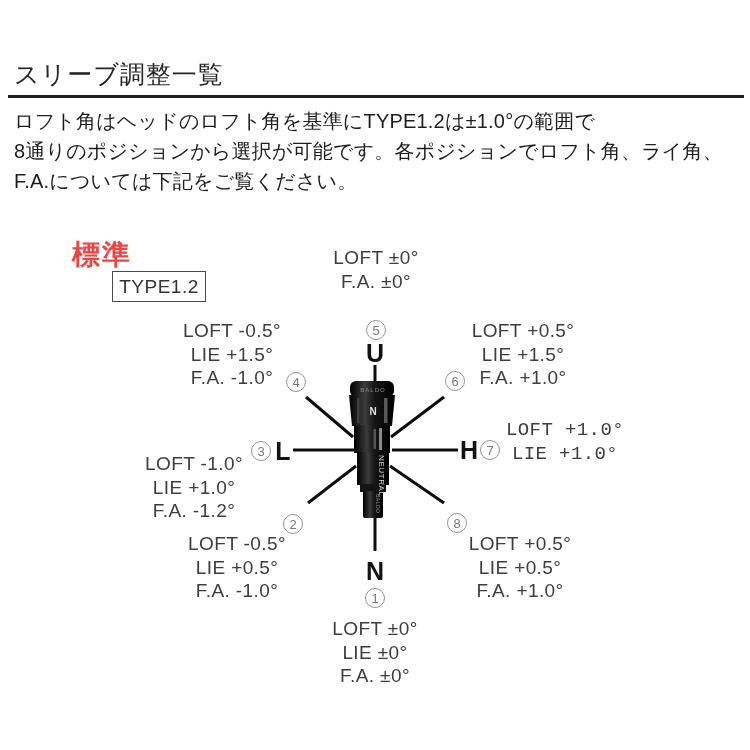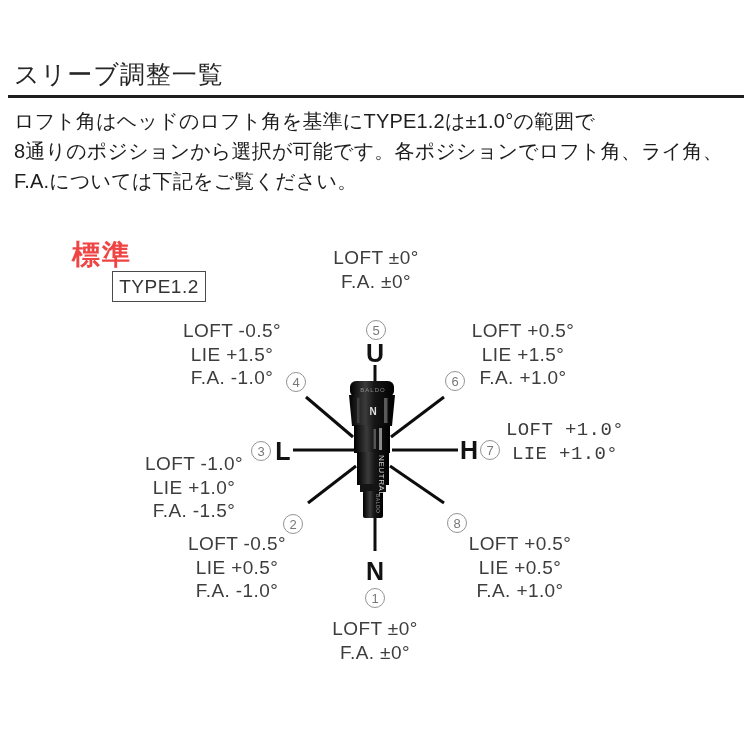--- a/index.html
+++ b/index.html
@@ -100,21 +100,21 @@
   <div class="abs vblock" style="left:438px;top:319px;">
     <div>LOFT +0.5°</div>
     <div>LIE +1.5°</div>
     <div>F.A. +1.0°</div>
   </div>
   <div class="abs badge" style="left:455px;top:381px;">6</div>
 
   <div class="abs vblock" style="left:109px;top:419px;margin-top:33px;">
     <div>LOFT -1.0°</div>
     <div>LIE +1.0°</div>
-    <div>F.A. -1.5°</div>
+    <div>F.A. -1.2°</div>
   </div>
   <div class="abs badge" style="left:261px;top:451px;">3</div>
   <div class="abs dir-letter" style="left:283px;top:451px;">L</div>
 
   <div class="abs vblock" style="left:480px;top:419px;font-family:Liberation Mono, monospace;">
     <div>LOFT +1.0°</div>
     <div>LIE +1.0°</div>
   </div>
   <div class="abs dir-letter" style="left:469px;top:450px;">H</div>
   <div class="abs badge" style="left:490px;top:450px;">7</div>
@@ -130,16 +130,17 @@
   <div class="abs vblock" style="left:435px;top:532px;">
     <div>LOFT +0.5°</div>
     <div>LIE +0.5°</div>
     <div>F.A. +1.0°</div>
   </div>
 
   <div class="abs dir-letter" style="left:375px;top:571px;">N</div>
   <div class="abs badge" style="left:375px;top:598px;">1</div>
   <div class="abs vblock" style="left:290px;top:617px;">
     <div>LOFT ±0°</div>
+    <div>LIE ±0°</div>
     <div>F.A. ±0°</div>
   </div>
 
 </div>
 
 </body></html>

